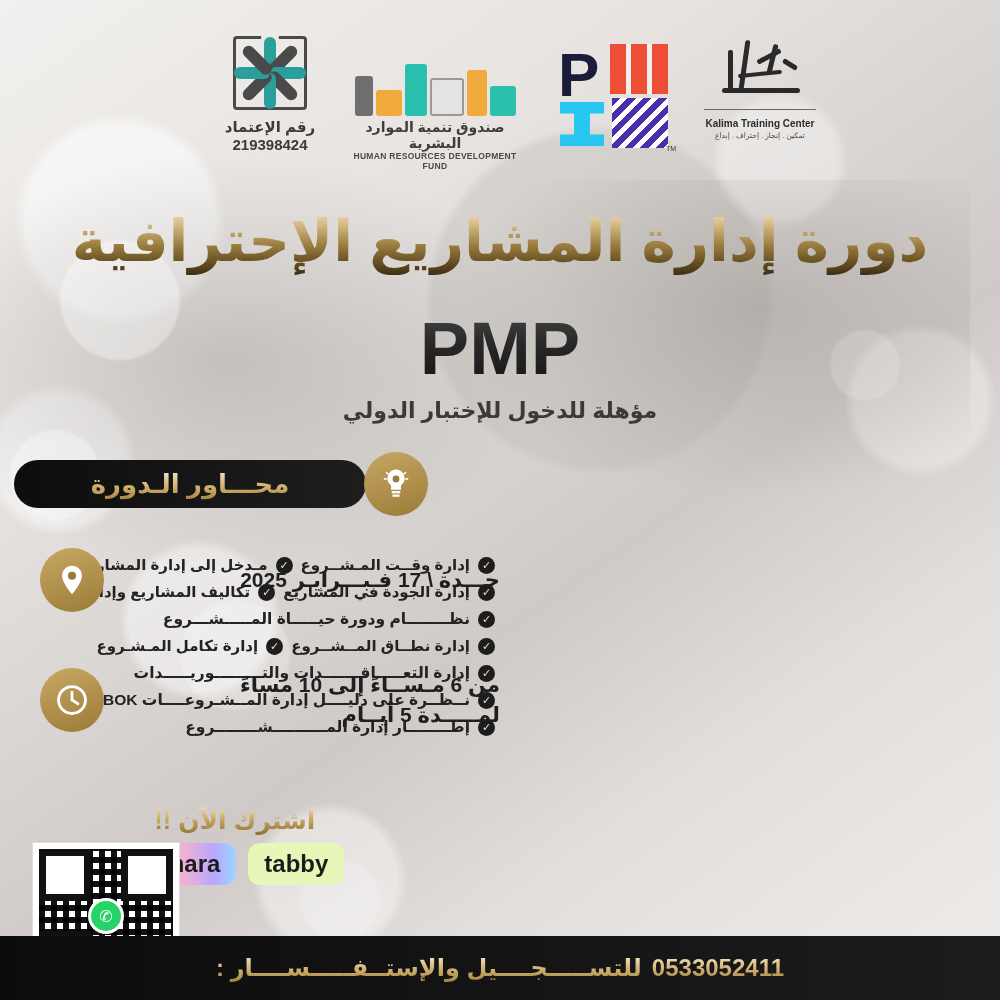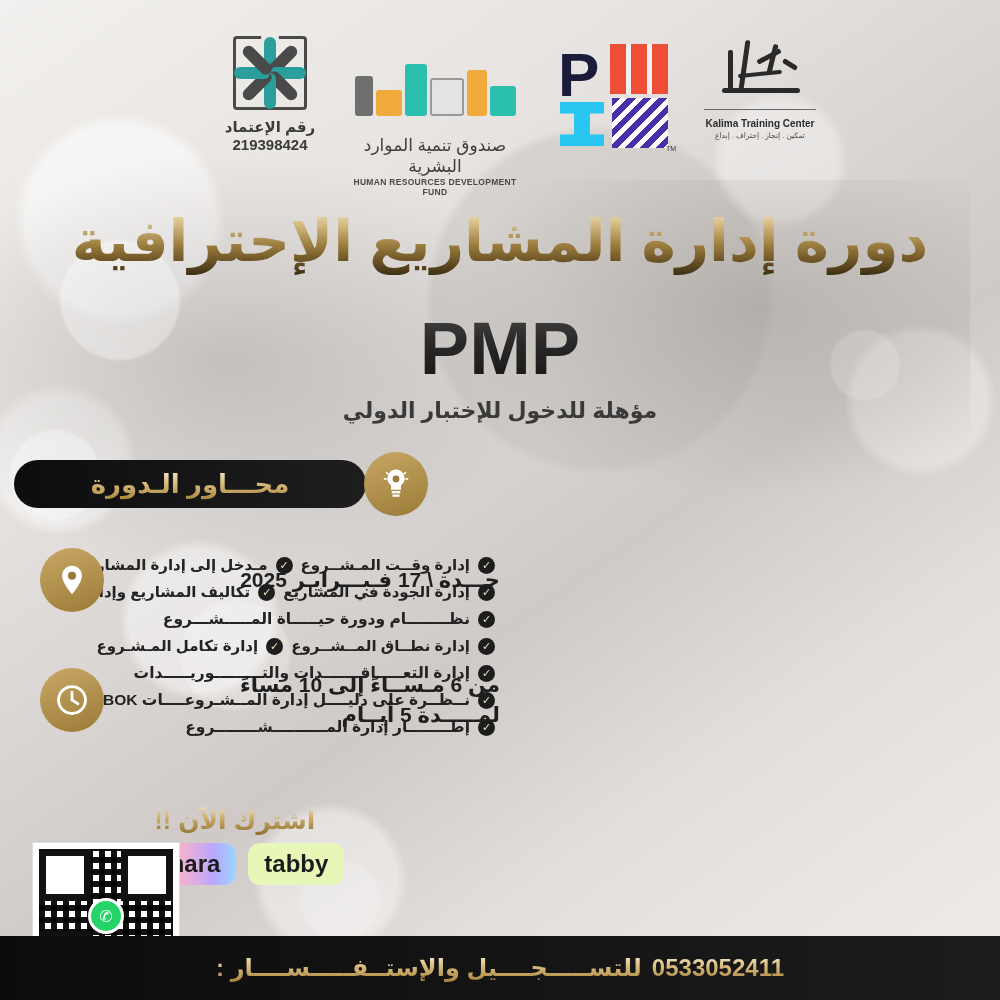--- a/index.html
+++ b/index.html
@@ -49,21 +49,21 @@
   }
   .acc-text{font-size:15px;font-weight:bold;color:#3b3b3b;margin-top:2px;letter-spacing:0;}
   .acc-num{font-size:15px;font-weight:bold;color:#3b3b3b;direction:ltr;}
 
   
   #logo-hrdf{left:345px;top:40px;width:180px;text-align:center;}
   .hrdf-word{
     height:58px;display:flex;align-items:flex-end;justify-content:center;gap:3px;
   }
   .hrdf-word span{display:block;border-radius:3px;}
-  .hrdf-ar{font-size:17px;font-weight:normal;color:#3d3d3d;margin-top:19px;}
+  .hrdf-ar{font-size:14px;font-weight:bold;color:#3d3d3d;margin-top:3px;}
   .hrdf-en{font-size:8.5px;font-weight:bold;color:#4a4a4a;letter-spacing:.3px;direction:ltr;}
 
   
   #logo-pmi{left:548px;top:22px;width:130px;height:130px;}
   .pmi-grid{position:relative;width:124px;height:110px;}
   .pmi-p{
     position:absolute;left:4px;top:6px;font-size:62px;line-height:58px;font-weight:bold;
     color:#1b1b3a;font-family:"Liberation Sans",sans-serif;direction:ltr;
   }
   .pmi-m{

